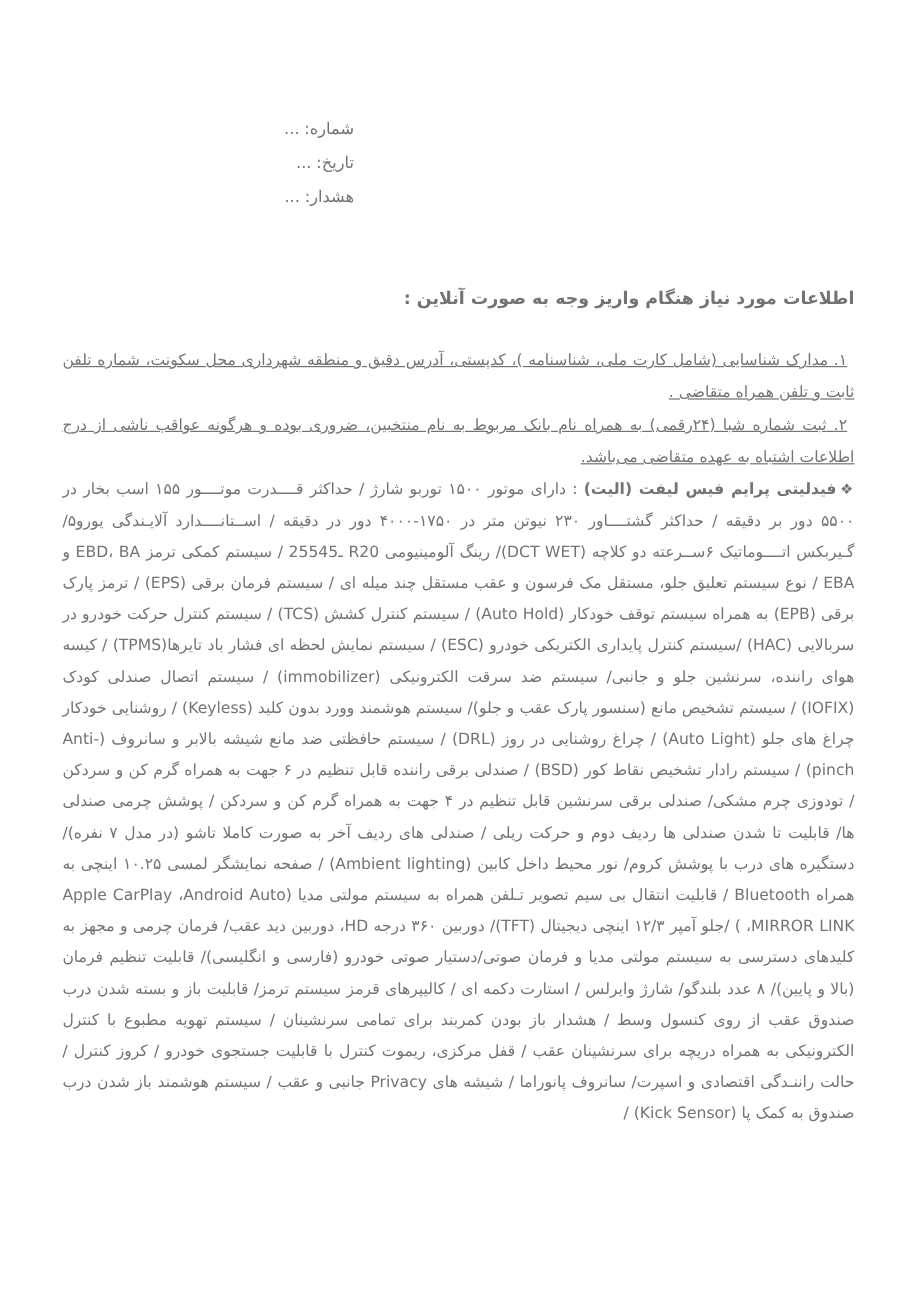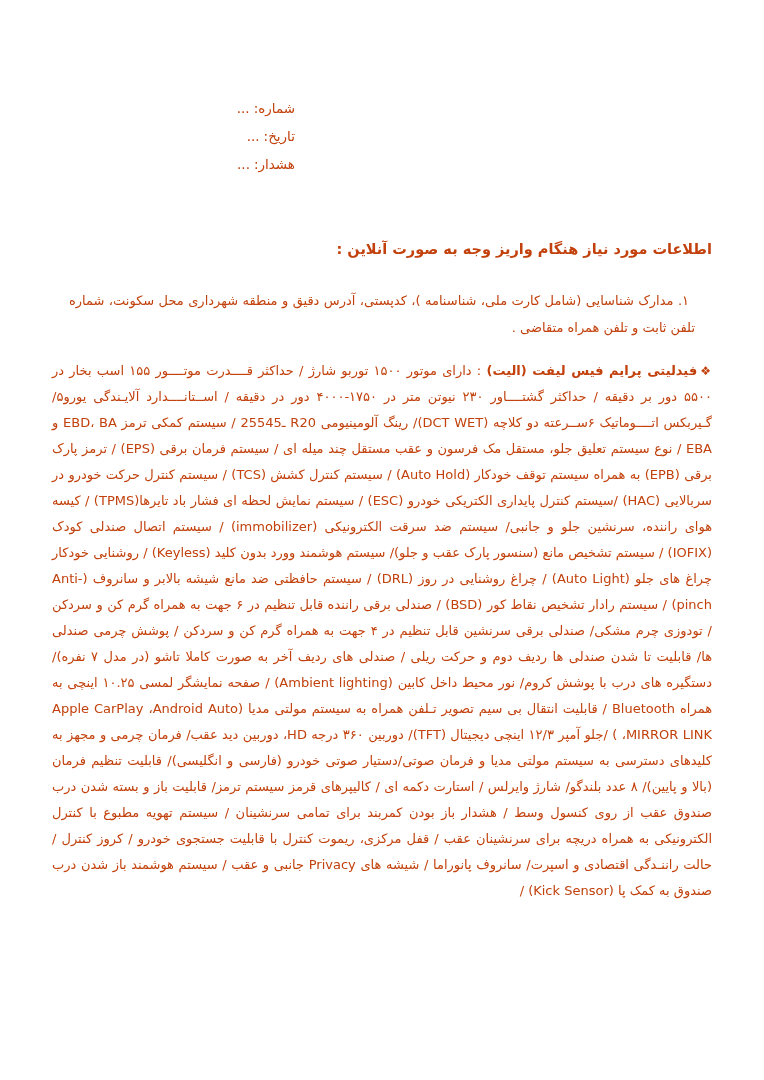--- a/index.html
+++ b/index.html
@@ -1,20 +1,20 @@
 <!DOCTYPE html>
 <html lang="fa" dir="rtl"><head>
 <meta charset="utf-8">
 <style>
   html,body{margin:0;padding:0;background:#ffffff;}
   .page{
     position:relative;
     width:764px;height:1080px;
     background:#ffffff;
-    color:#c2410c;
+    color:#737373;
     font-family:"DejaVu Sans",sans-serif;
     direction:rtl;
     overflow:hidden;
   }
   .letterhead{
     position:absolute;
     top:94px;
     right:469px;
     text-align:right;
     font-size:13.5px;
@@ -32,21 +32,21 @@
   }
   .heading{
     margin:0 0 28px 0;
     font-size:14.5px;
     font-weight:bold;
     line-height:20px;
   }
   .heading2{
     margin:36px 0 12px 0;
   }
-  .num-list{margin:17px;padding:0;}
+  .num-list{margin:0;padding:0;text-decoration:underline;}
   .num-list .item{
     margin:0;
     font-size:13px;
     line-height:27px;
     text-align:justify;
     text-indent:6px;
   }
   .num-list .num{font-weight:normal;}
   .specs{
     margin:0;
@@ -72,20 +72,21 @@
     <span class="row"><span class="lbl">تاریخ:</span><span class="val">...</span></span>
     <span class="row"><span class="lbl">هشدار:</span><span class="val">...</span></span>
   </div>
 
   <div class="main">
 
     <h1 class="heading">اطلاعات مورد نیاز هنگام واریز وجه به صورت آنلاین :</h1>
 
     <div class="num-list">
       <p class="item"><span class="num">۱.</span> <span>مدارک شناسایی (شامل کارت ملی، شناسنامه )، کدپستی، آدرس دقیق و منطقه شهرداری محل سکونت، شماره تلفن ثابت و تلفن همراه متقاضی .</span></p>
+      <p class="item"><span class="num">۲.</span> <span>ثبت شماره شبا (۲۴رقمی) به همراه نام بانک مربوط به نام منتخبین، ضروری بوده و هرگونه عواقب ناشی از درج اطلاعات اشتباه به عهده متقاضی می‌باشد.</span></p>
     </div>
 
 
     <p class="specs"><span class="bullet">❖</span><span class="product-title">فیدلیتی پرایم فیس لیفت (الیت)</span><span> : دارای موتور ۱۵۰۰ توربو شارژ / حداکثر قــــدرت موتــــور ۱۵۵ اسب بخار در ۵۵۰۰ دور بر دقیقه / حداکثر گشتــــاور ۲۳۰ نیوتن متر در ۱۷۵۰-۴۰۰۰ دور در دقیقه / اســتانــــدارد آلایـندگی یورو۵/ گـیربکس اتــــوماتیک ۶ســرعته دو کلاچه (DCT WET)/ رینگ آلومینیومی ⁦255ـ45 R20⁩ / سیستم کمکی ترمز EBD، BA و EBA / نوع سیستم تعلیق جلو، مستقل مک فرسون و عقب مستقل چند میله ای / سیستم فرمان برقی (EPS) / ترمز پارک برقی (EPB) به همراه سیستم توقف خودکار (Auto Hold) / سیستم کنترل کشش (TCS) / سیستم کنترل حرکت خودرو در سربالایی (HAC) /سیستم کنترل پایداری الکتریکی خودرو (ESC) / سیستم نمایش لحظه ای فشار باد تایرها(TPMS) / کیسه هوای راننده، سرنشین جلو و جانبی/ سیستم ضد سرقت الکترونیکی (immobilizer) / سیستم اتصال صندلی کودک (IOFIX) / سیستم تشخیص مانع (سنسور پارک عقب و جلو)/ سیستم هوشمند وورد بدون کلید (Keyless) / روشنایی خودکار چراغ های جلو (Auto Light) / چراغ روشنایی در روز (DRL) / سیستم حافظتی ضد مانع شیشه بالابر و سانروف (Anti-pinch) / سیستم رادار تشخیص نقاط کور (BSD) / صندلی برقی راننده قابل تنظیم در ۶ جهت به همراه گرم کن و سردکن / تودوزی چرم مشکی/ صندلی برقی سرنشین قابل تنظیم در ۴ جهت به همراه گرم کن و سردکن / پوشش چرمی صندلی ها/ قابلیت تا شدن صندلی ها ردیف دوم و حرکت ریلی / صندلی های ردیف آخر به صورت کاملا تاشو (در مدل ۷ نفره)/ دستگیره های درب با پوشش کروم/ نور محیط داخل کابین (Ambient lighting) / صفحه نمایشگر لمسی ۱۰.۲۵ اینچی به همراه Bluetooth / قابلیت انتقال بی سیم تصویر تـلفن همراه به سیستم مولتی مدیا (Apple CarPlay ،Android Auto ،MIRROR LINK ) /جلو آمپر ۱۲/۳ اینچی دیجیتال (TFT)/ دوربین ۳۶۰ درجه HD، دوربین دید عقب/ فرمان چرمی و مجهز به کلیدهای دسترسی به سیستم مولتی مدیا و فرمان صوتی/دستیار صوتی خودرو (فارسی و انگلیسی)/ قابلیت تنظیم فرمان (بالا و پایین)/ ۸ عدد بلندگو/ شارژ وایرلس / استارت دکمه ای / کالیپرهای قرمز سیستم ترمز/ قابلیت باز و بسته شدن درب صندوق عقب از روی کنسول وسط / هشدار باز بودن کمربند برای تمامی سرنشینان / سیستم تهویه مطبوع با کنترل الکترونیکی به همراه دریچه برای سرنشینان عقب / قفل مرکزی، ریموت کنترل با قابلیت جستجوی خودرو / کروز کنترل / حالت راننـدگی اقتصادی و اسپرت/ سانروف پانوراما / شیشه های Privacy جانبی و عقب / سیستم هوشمند باز شدن درب صندوق به کمک پا (Kick Sensor) /</span></p>
 
   </div>
 
 </div>
 
 </body></html>

